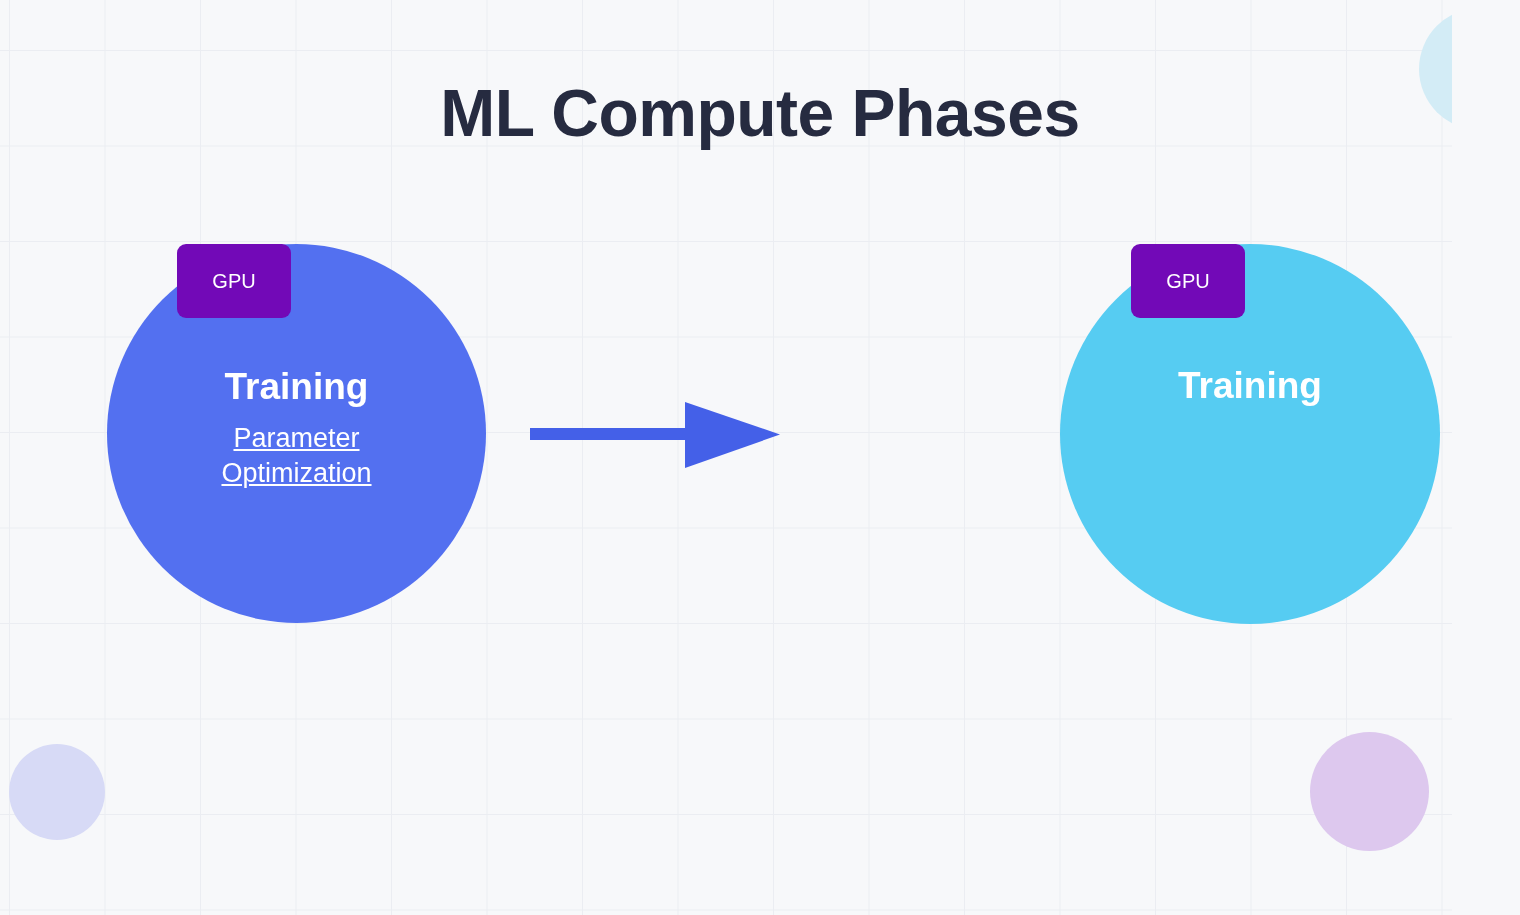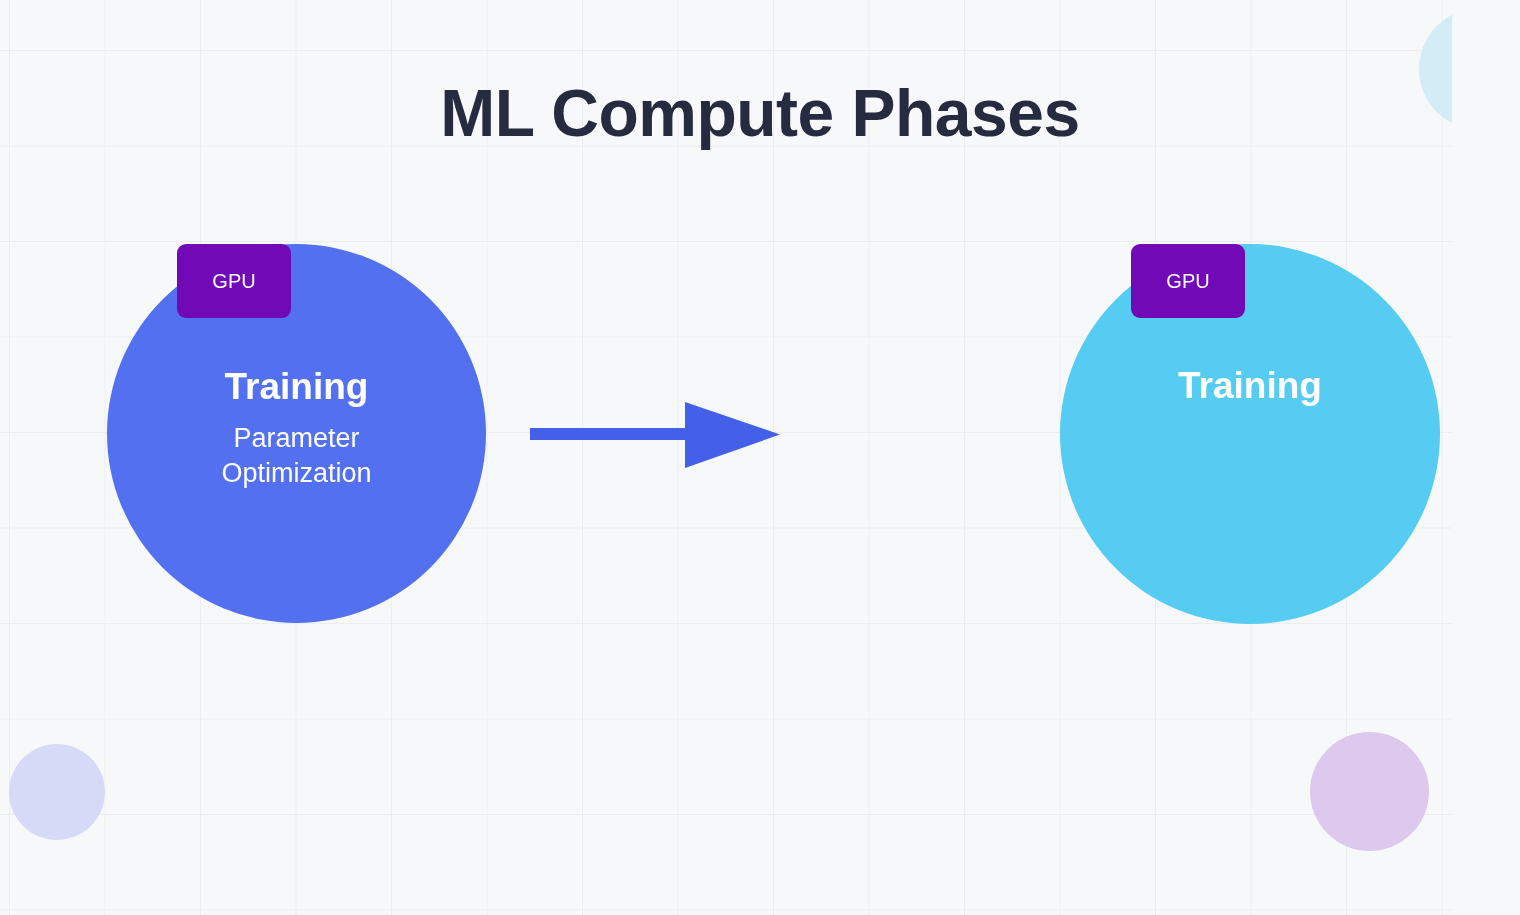--- a/index.html
+++ b/index.html
@@ -95,20 +95,21 @@
     font-weight: bold;
     line-height: 1.18;
     white-space: nowrap;
   }
   .node-sublabel {
     font-size: 27px;
     font-weight: normal;
     line-height: 1.32;
     margin-top: 12px;
     max-width: 230px;
+    text-decoration: underline;
   }
   #node-training .node-stack {
     transform: translateY(-5px);
   }
   #node-inference .node-stack {
     transform: translateY(-48px);
   }
   #node-inference .node-label {
     line-height: 1.95;
   }

